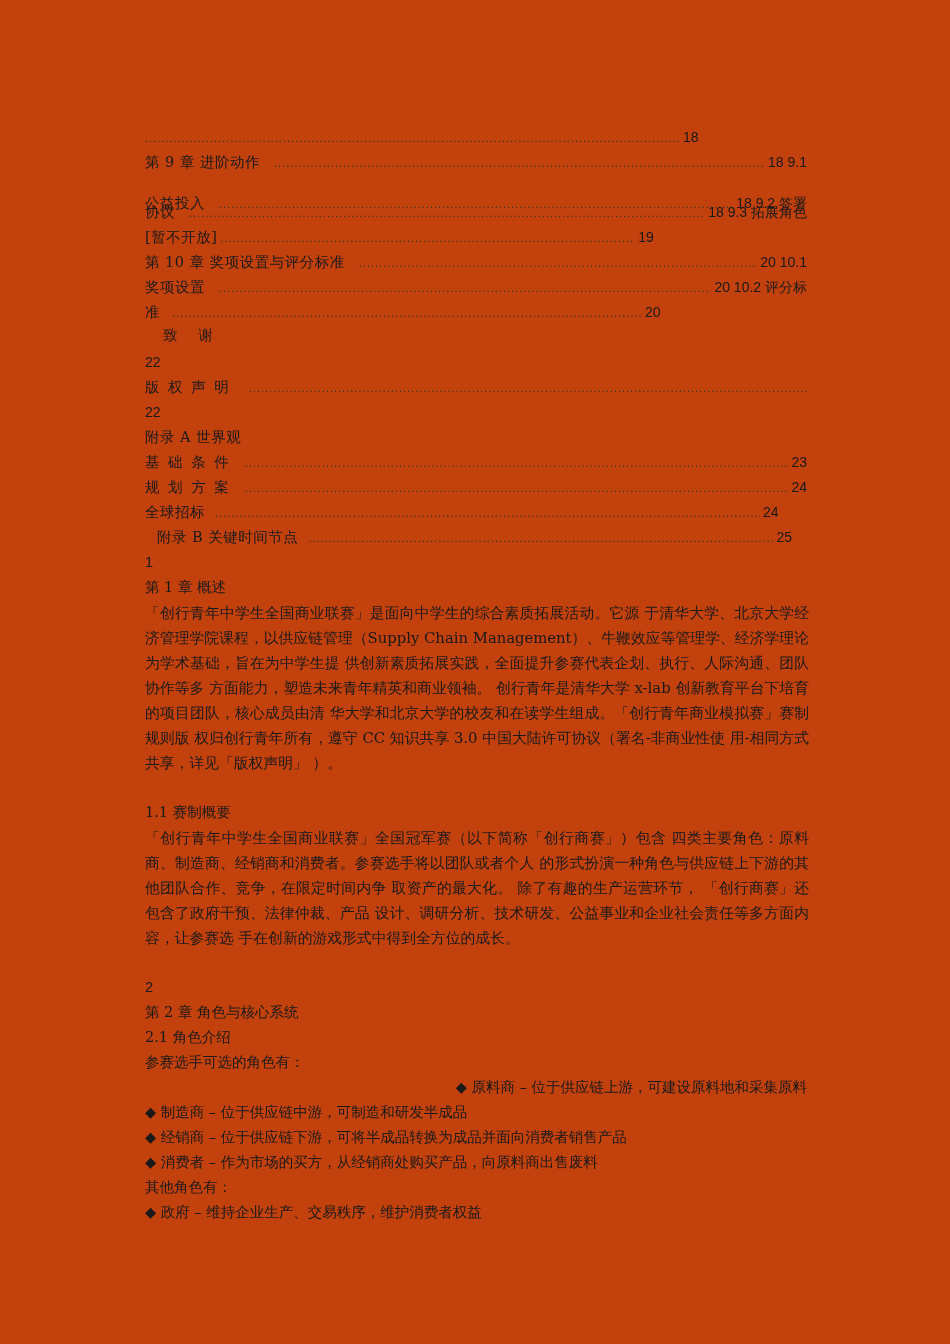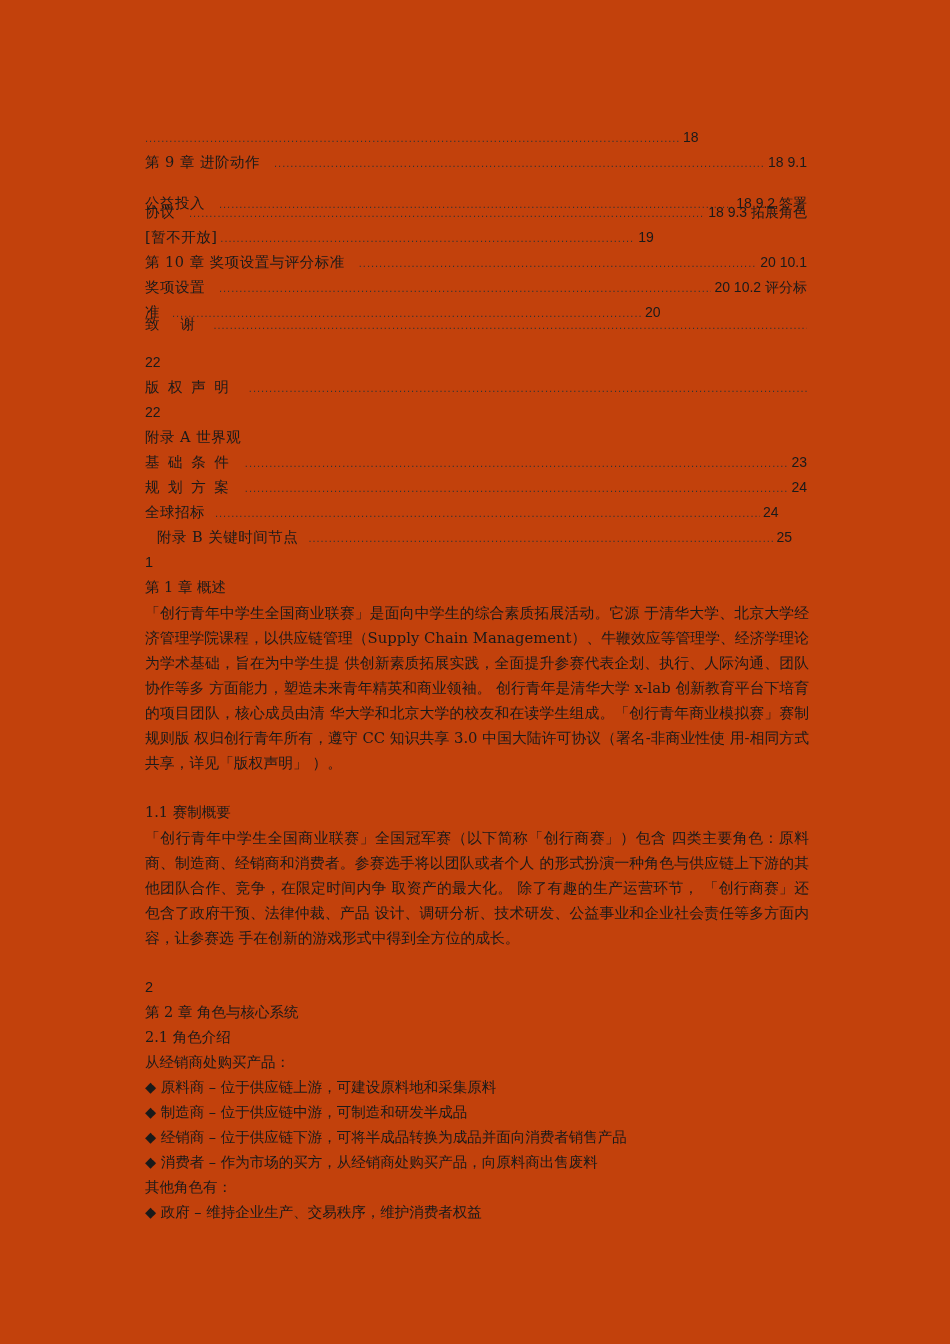--- a/index.html
+++ b/index.html
@@ -57,21 +57,21 @@
   <div class="line toc" style="top:275px;">
     <span class="lbl">奖项设置</span>
     <span class="dots" style="margin-left:14px;"></span>
     <span class="num">20 10.2 评分标</span>
   </div>
   <div class="line toc short" style="top:300px;">
     <span class="lbl">准</span>
     <span class="dots" style="width:470px;margin-left:12px;"></span>
     <span class="num">20</span>
   </div>
-  <div class="line toc" style="top:312px;">
+  <div class="line toc" style="top:323px;flex-direction:column;">
     <span class="lbl" style="white-space:pre;">致    谢</span>
     <span class="dots" style="margin-left:18px;margin-right:0;"></span>
   </div>
   <div class="line" style="top:350px;font-family:'Liberation Sans',sans-serif;font-size:14px;">22</div>
   <div class="line toc" style="top:375px;">
     <span class="lbl" style="letter-spacing:2px;">版 权 声 明</span>
     <span class="dots" style="margin-left:18px;margin-right:0;"></span>
   </div>
   <div class="line" style="top:400px;font-family:'Liberation Sans',sans-serif;font-size:14px;">22</div>
   <div class="line toc" style="top:425px;width:662px;flex-direction:column;">
@@ -104,21 +104,21 @@
 
   <div class="line" style="top:575px;">第 1 章  概述</div>
   <div class="para" style="top:600px;">「创行青年中学生全国商业联赛」是面向中学生的综合素质拓展活动。它源 于清华大学、北京大学经济管理学院课程，以供应链管理（Supply Chain Management）、牛鞭效应等管理学、经济学理论为学术基础，旨在为中学生提 供创新素质拓展实践，全面提升参赛代表企划、执行、人际沟通、团队协作等多 方面能力，塑造未来青年精英和商业领袖。 创行青年是清华大学 x-lab 创新教育平台下培育的项目团队，核心成员由清 华大学和北京大学的校友和在读学生组成。「创行青年商业模拟赛」赛制规则版 权归创行青年所有，遵守 CC 知识共享 3.0 中国大陆许可协议（署名-非商业性使 用-相同方式共享，详见「版权声明」 ）。</div>
   <div class="line" style="top:800px;">1.1 赛制概要</div>
   <div class="para" style="top:825px;">「创行青年中学生全国商业联赛」全国冠军赛（以下简称「创行商赛」）包含 四类主要角色：原料商、制造商、经销商和消费者。参赛选手将以团队或者个人 的形式扮演一种角色与供应链上下游的其他团队合作、竞争，在限定时间内争 取资产的最大化。 除了有趣的生产运营环节， 「创行商赛」还包含了政府干预、法律仲裁、产品 设计、调研分析、技术研发、公益事业和企业社会责任等多方面内容，让参赛选 手在创新的游戏形式中得到全方位的成长。</div>
 
   <div class="line num-txt" style="top:975px;">2</div>
 
   <div class="line" style="top:1000px;">第 2 章  角色与核心系统</div>
   <div class="line" style="top:1025px;">2.1 角色介绍</div>
-  <div class="line" style="top:1050px;">从经销商处购买产品：</div>
-  <div class="line bullet" style="top:1075px;">◆ 原料商 – 位于供应链上游，可建设原料地和采集原料</div>
+  <div class="line" style="top:1050px;">参赛选手可选的角色有：</div>
+  <div class="line bullet" style="top:1075px;text-align:right;">◆ 原料商 – 位于供应链上游，可建设原料地和采集原料</div>
   <div class="line bullet" style="top:1100px;">◆ 制造商 – 位于供应链中游，可制造和研发半成品</div>
   <div class="line bullet" style="top:1125px;">◆ 经销商 – 位于供应链下游，可将半成品转换为成品并面向消费者销售产品</div>
   <div class="line bullet" style="top:1150px;">◆ 消费者 – 作为市场的买方，从经销商处购买产品，向原料商出售废料</div>
   <div class="line" style="top:1175px;">其他角色有：</div>
   <div class="line bullet" style="top:1200px;">◆ 政府 – 维持企业生产、交易秩序，维护消费者权益</div>
 
 </div>
 
 </body></html>

